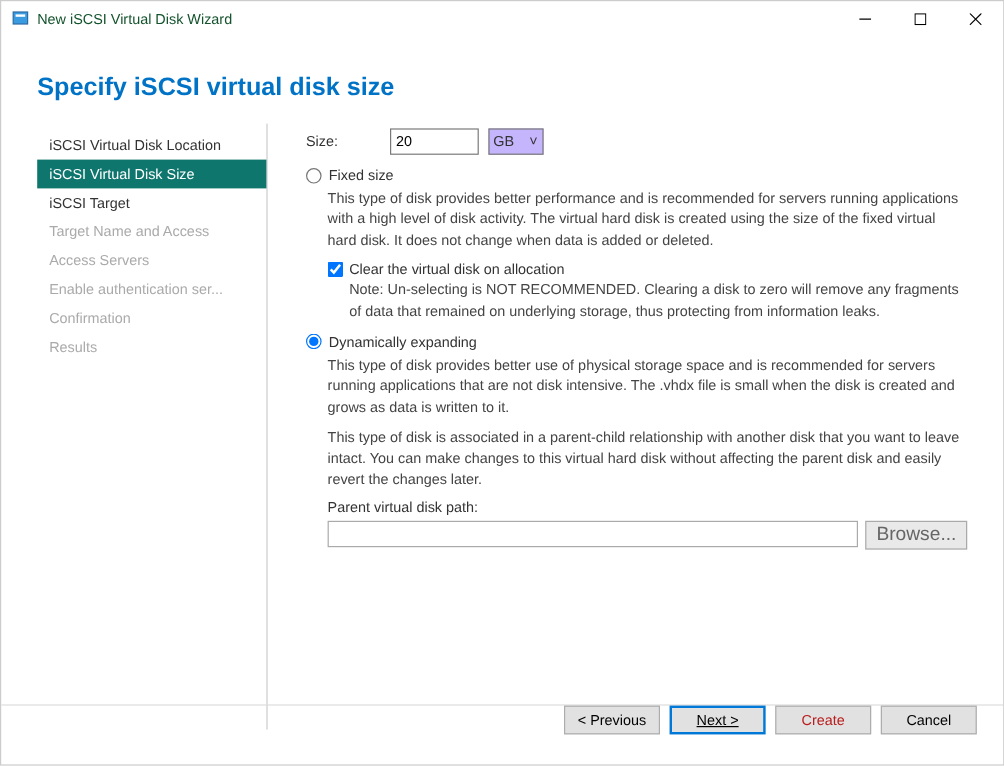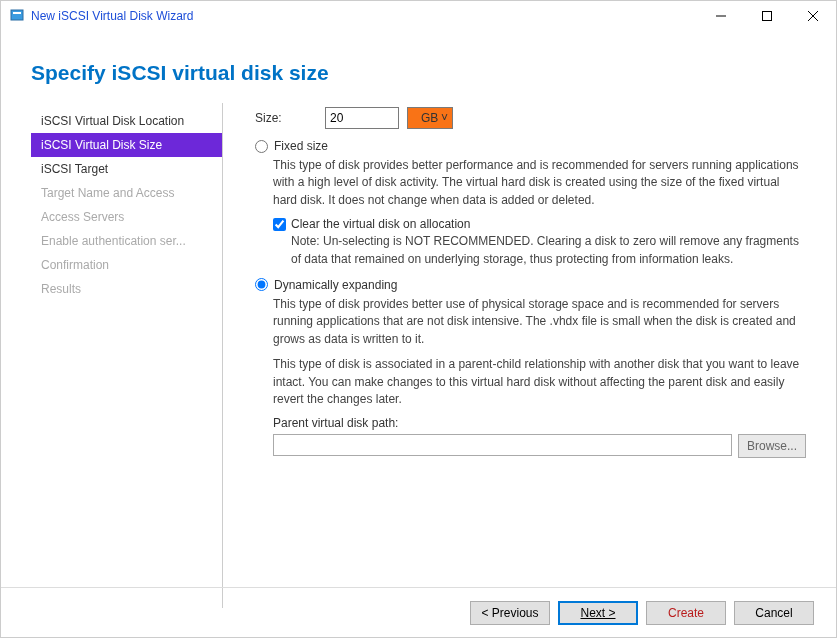--- a/index.html
+++ b/index.html
@@ -1,45 +1,45 @@
 <!DOCTYPE html>
 <html><head>
 <meta charset="utf-8">
 <style>
 * { margin: 0; padding: 0; box-sizing: border-box; font-family: "Segoe UI", Arial, sans-serif; }
 body { width: 837px; height: 638px; background: #fff; overflow: hidden; border: 1px solid #ccc; position: relative; }
 .titlebar { height: 30px; display: flex; align-items: center; padding-left: 8px; }
 .titlebar-icon { width: 16px; height: 16px; margin-right: 6px; }
-.titlebar-text { font-size: 12px; color: #1d4ed8; flex: 1; }
+.titlebar-text { font-size: 12px; color: #14532d; flex: 1; }
 .winbtns { display: flex; }
 .winbtn { width: 46px; height: 30px; display: flex; align-items: center; justify-content: center; font-size: 11px; color: #000; }
 .winbtn svg { width: 10px; height: 10px; }
 .header { padding: 30px 0 18px 30px; font-size: 21px; color: #0073c6; font-weight: 700; }
 .body { display: flex; padding: 0 0 0 30px; height: 505px; gap: 16px; }
 .sidebar { width: 192px; border-right: 1px solid #ccc; padding-top: 6px; }
 .sidebar-item { font-size: 12px; color: #333; padding: 5px 10px; cursor: default; }
-.sidebar-item.selected { background: #6d28d9; color: #fff; }
+.sidebar-item.selected { background: #0f766e; color: #fff; }
 .sidebar-item.disabled { color: #aaa; }
 .content { flex: 1; padding: 4px 30px 0 16px; font-size: 12px; color: #333; overflow-y: auto; }
 .row { display: flex; align-items: center; margin-bottom: 10px; }
 .lbl { width: 70px; }
 .val { }
 .size-input { width: 74px; height: 22px; border: 1px solid #7a7a7a; padding: 2px 4px; font-size: 12px; margin-right: 8px; }
-.unit-select { width: 46px; height: 22px; border: 1px solid #7a7a7a; background: #f97316; font-size: 12px; padding-left: 13px; position: relative; display: inline-flex; align-items: center; justify-content: space-between; padding-right: 4px;}
+.unit-select { width: 46px; height: 22px; border: 1px solid #7a7a7a; background: #c4b5fd; font-size: 12px; padding-left: 3px; position: relative; display: inline-flex; align-items: center; justify-content: space-between; padding-right: 4px;}
 .radio-row { display: flex; align-items: center; margin: 8px 0 4px 0; }
 .radio-row input { margin-right: 6px; }
 .desc { margin-left: 18px; line-height: 1.45; margin-bottom: 8px; color: #444; }
 .checkbox-row { margin-left: 18px; display: flex; align-items: center; margin-bottom: 2px; }
 .checkbox-row input { margin-right: 5px; }
 .note { margin-left: 36px; line-height: 1.45; color: #444; margin-bottom: 10px; }
 .path-label { margin-left: 18px; margin-top: 4px; margin-bottom: 4px; }
 .path-row { margin-left: 18px; display: flex; gap: 6px; }
 .path-input { flex: 1; height: 22px; border: 1px solid #aaa; background: #fff; }
-.browse-btn { height: 24px; padding: 0 8px; border: 1px solid #aaa; background: #e9e9e9; font-size: 12px; color: #666; }
-.footer { position: absolute; bottom: 0; right: 0; left: 0; height: 50px; border-top: 1px solid #ddd; display: flex; align-items: center; justify-content: flex-end; padding-right: 22px; gap: 8px; }
+.browse-btn { height: 24px; padding: 0 8px; border: 1px solid #aaa; background: #e9e9e9; font-size: 16px; color: #666; }
+.footer { position: absolute; bottom: 0; right: 0; left: 0; height: 50px; border-top: 1px solid #ddd; display: flex; align-items: flex-start; justify-content: flex-end; padding-right: 22px; gap: 8px; }
 .btn { min-width: 80px; height: 24px; border: 1px solid #adadad; background: #e1e1e1; font-size: 12px; color: #000; }
 .btn.primary { border: 2px solid #0078d7; background: #e1e1e1; text-decoration: underline; }
 .btn.disabled { color: #b91c1c; }
 </style>
 </head>
 <body>
 
 <div class="titlebar">
   <span class="titlebar-icon">
     <svg viewBox="0 0 16 16">

